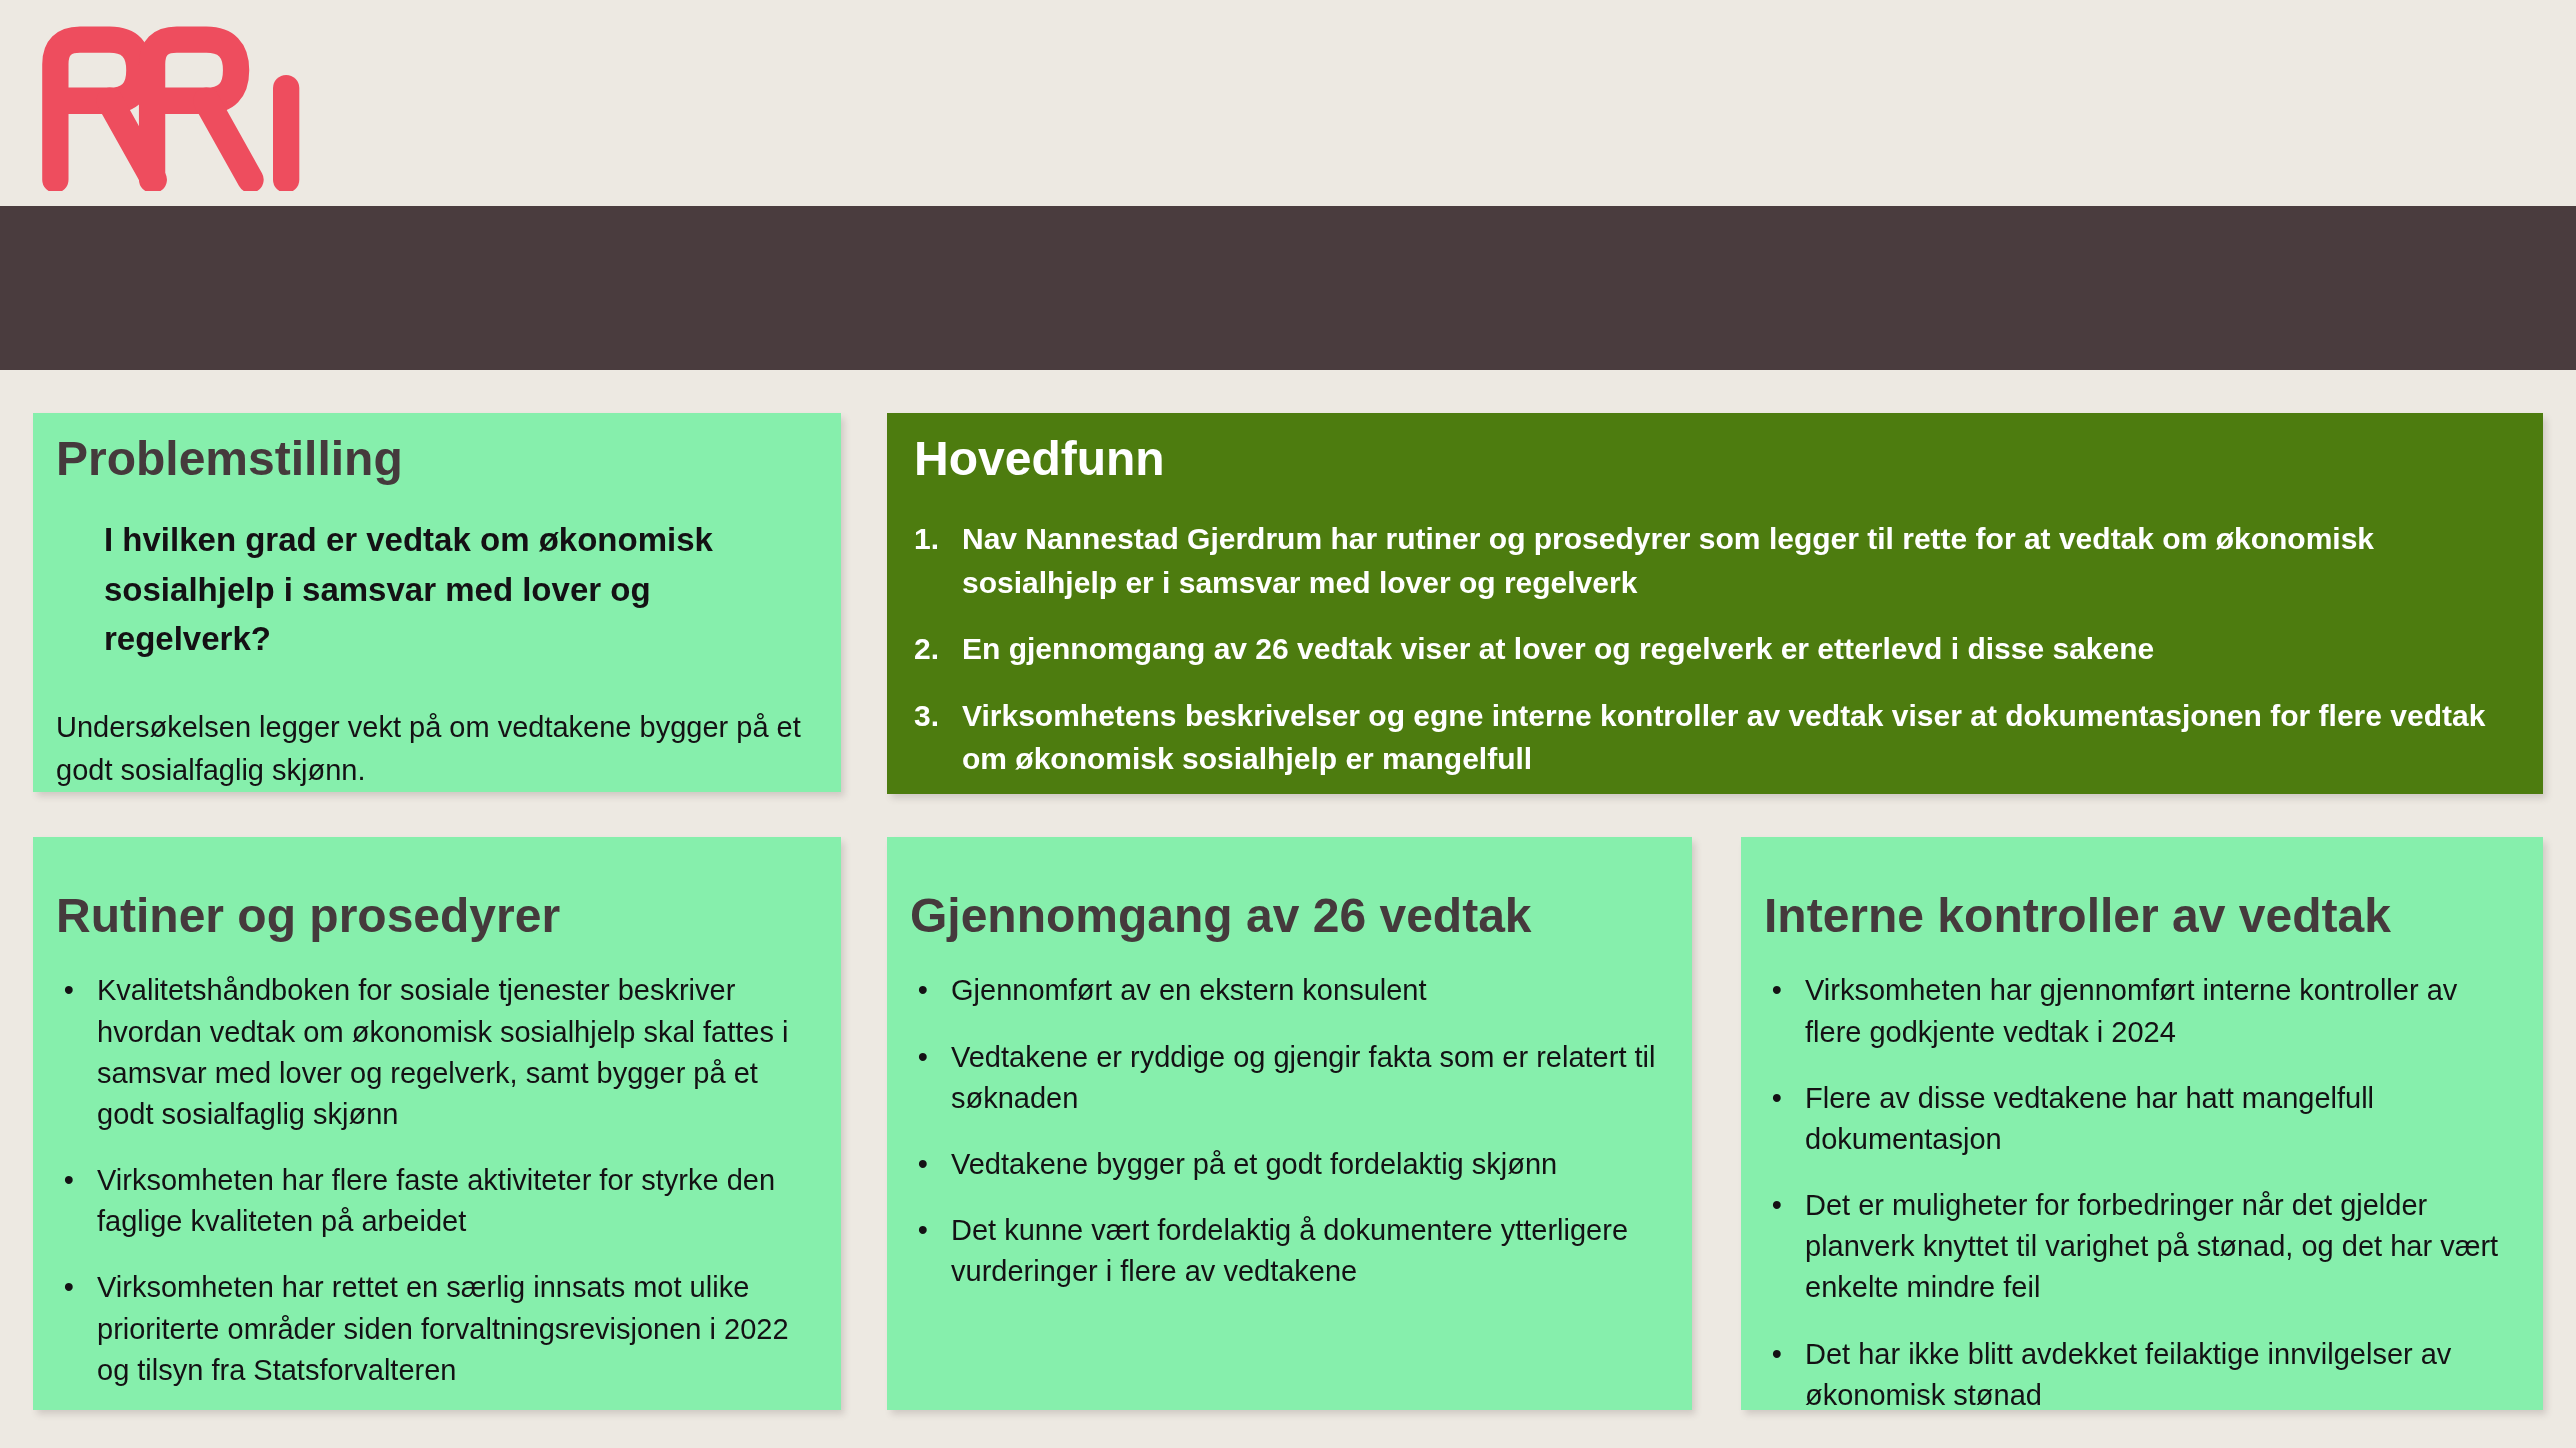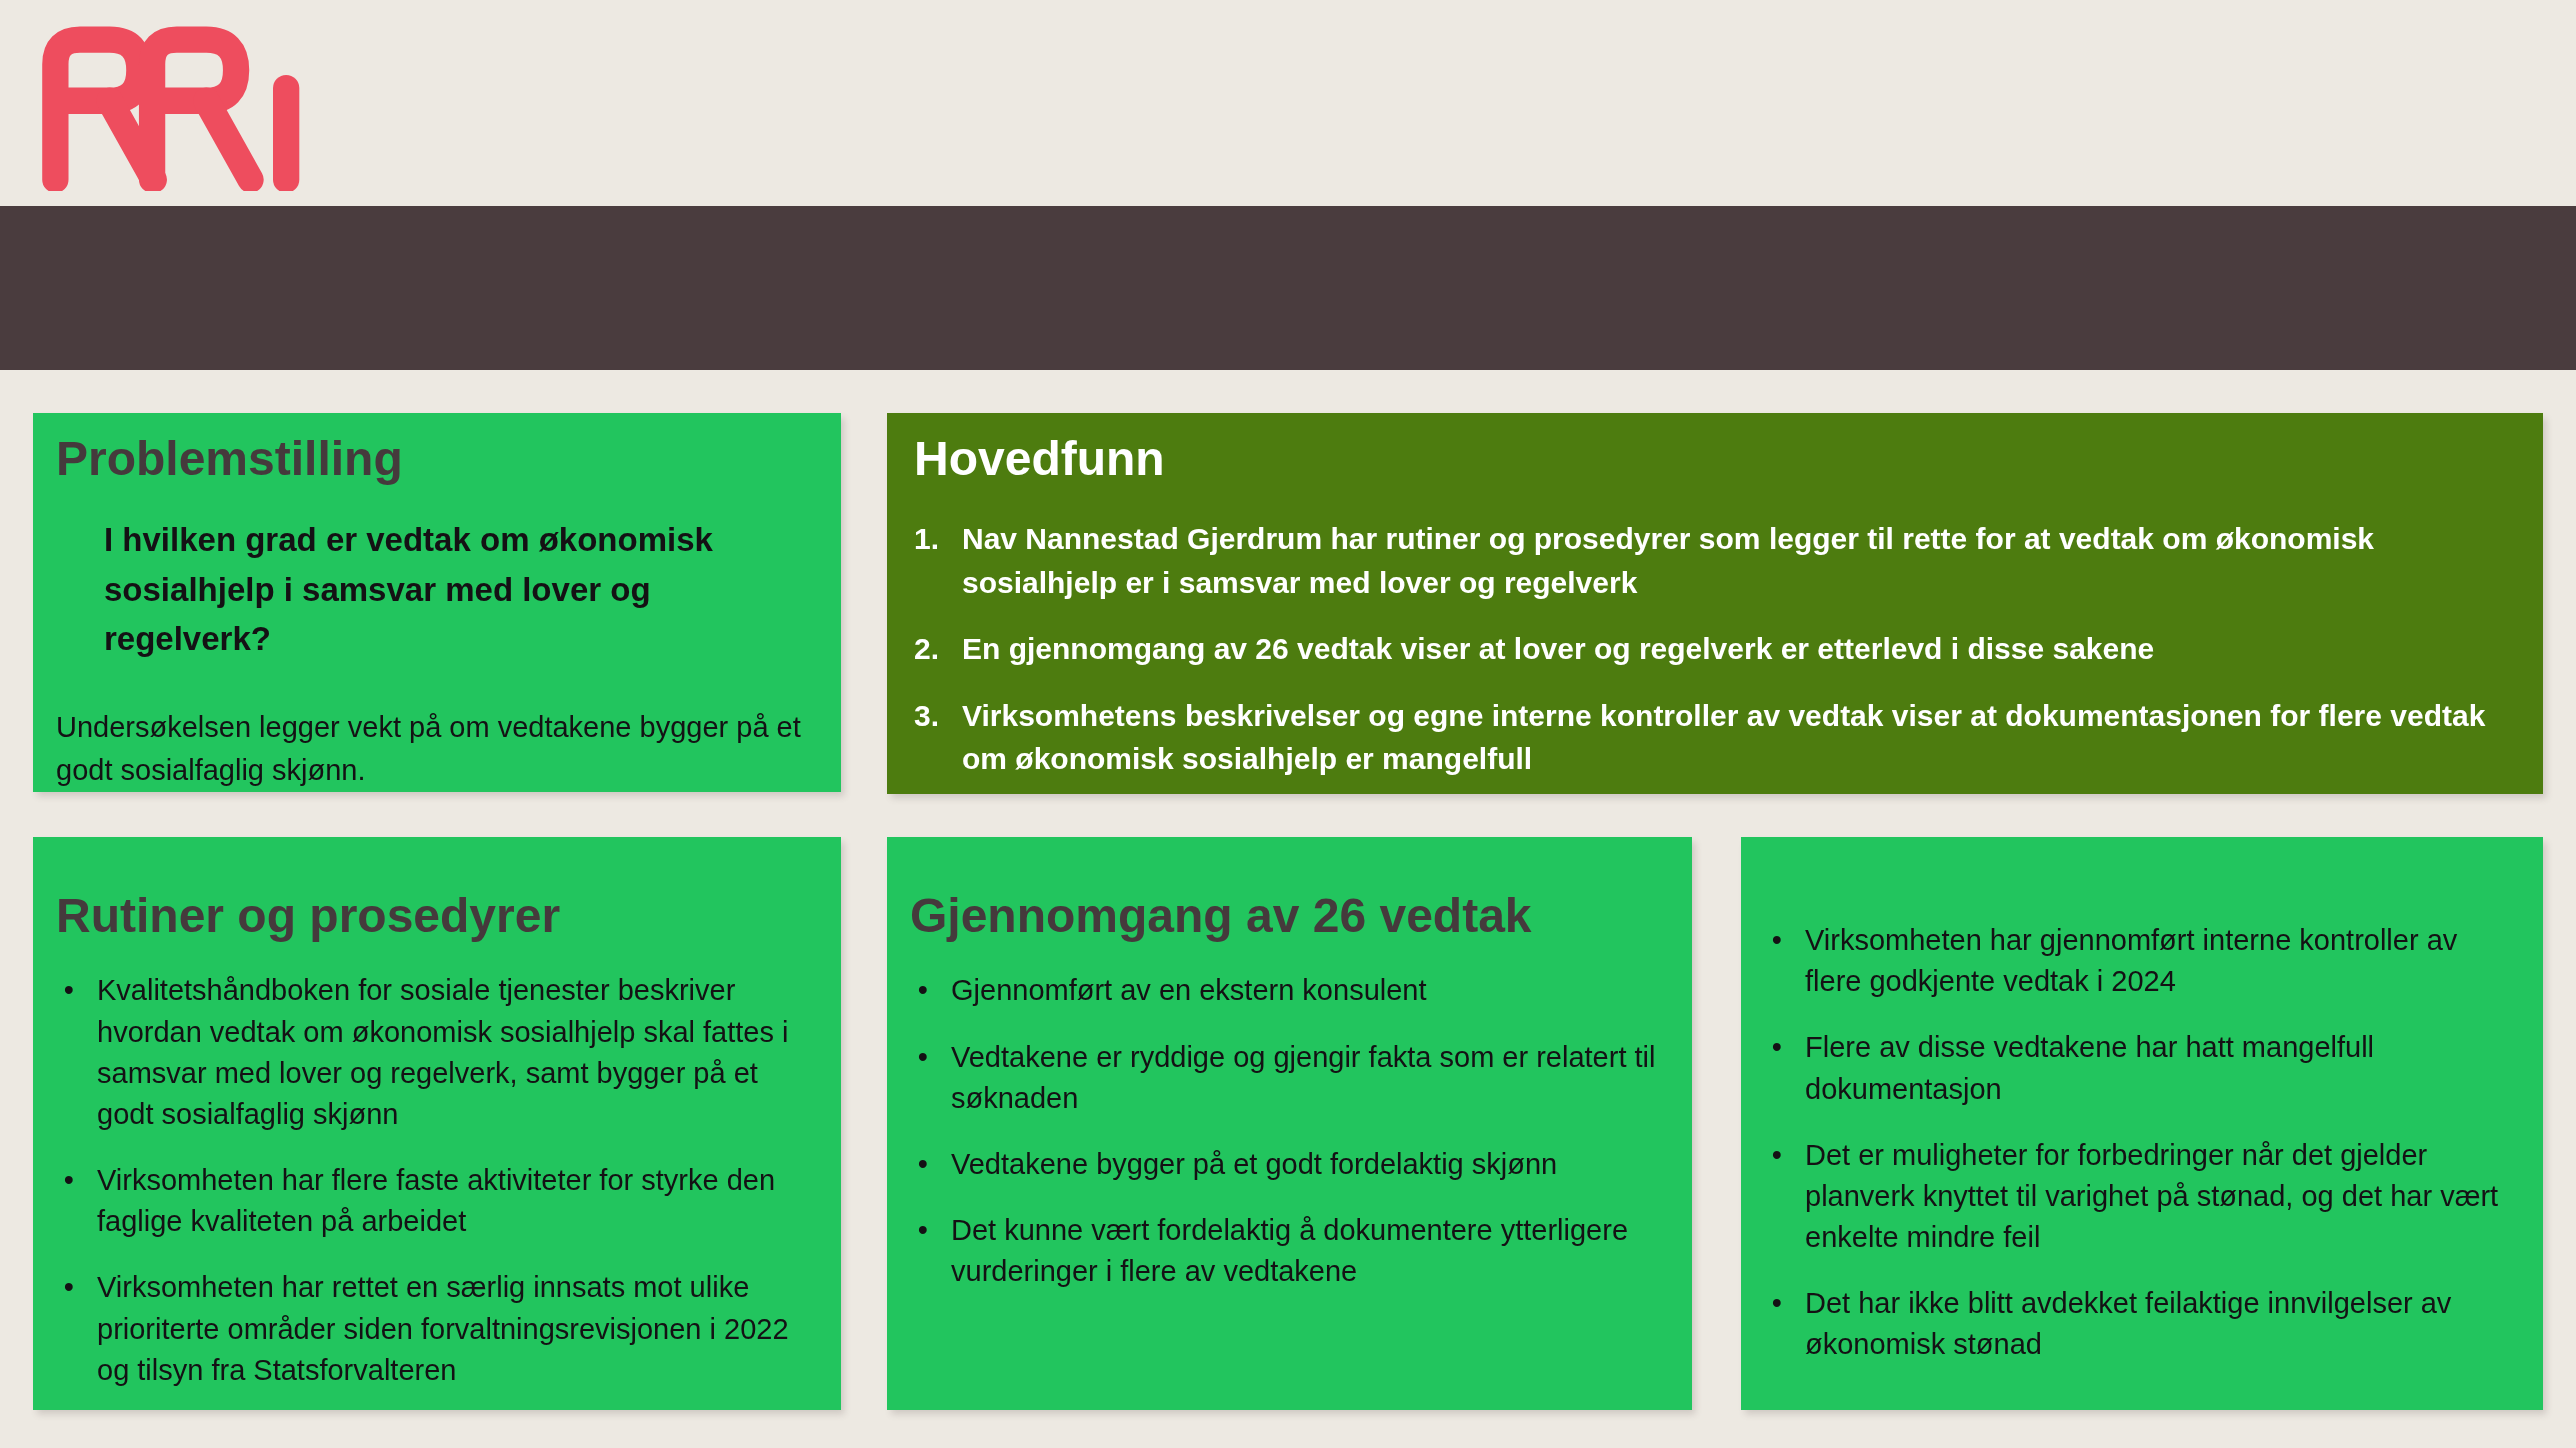--- a/index.html
+++ b/index.html
@@ -15,21 +15,21 @@
     background:#4A3C3E;color:#FFFFFF;box-sizing:border-box;padding:11.6px 23px 0 23px;
   }
   .date-label{
     text-align:right;font-weight:bold;font-size:26px;letter-spacing:0.5px;line-height:1.1;
   }
   .bar-title{
     font-weight:bold;font-size:57px;line-height:1.12;margin-top:7.7px;white-space:nowrap;
   }
   
   .box{
-    position:absolute;background:#22c55e;box-sizing:border-box;
+    position:absolute;background:#86efac;box-sizing:border-box;
     box-shadow:3.9px 4.8px 6.8px rgba(92,76,76,.20);
   }
   .box-title{font-weight:bold;font-size:48px;color:#453A3C;line-height:1.05;}
   
   #problem-box{left:33px;top:413px;width:808px;height:379px;padding:21px 23px 0 23px;}
   .problem-question{font-weight:bold;font-size:33px;line-height:1.5;margin-top:31px;margin-left:48px;}
   .problem-note{font-size:29px;line-height:1.5;margin-top:42px;}
   #findings-box{
     left:887px;top:413px;width:1656px;height:381px;background:#4d7c0f;color:#FFFFFF;
     padding:21px 27px 0 27px;
@@ -125,20 +125,21 @@
         <span class="txt">Vedtakene bygger på et godt fordelaktig skjønn</span>
       </div>
       <div class="bullet">
         <span class="dot">•</span>
         <span class="txt">Det kunne vært fordelaktig å dokumentere ytterligere vurderinger i flere av vedtakene</span>
       </div>
     </div>
   </div>
 
   <div class="box bottom-box" id="controls-box">
+    <div class="box-title">Interne kontroller av vedtak</div>
     <div class="bullet-list">
       <div class="bullet">
         <span class="dot">•</span>
         <span class="txt">Virksomheten har gjennomført interne kontroller av flere godkjente vedtak i 2024</span>
       </div>
       <div class="bullet">
         <span class="dot">•</span>
         <span class="txt">Flere av disse vedtakene har hatt mangelfull dokumentasjon</span>
       </div>
       <div class="bullet">

